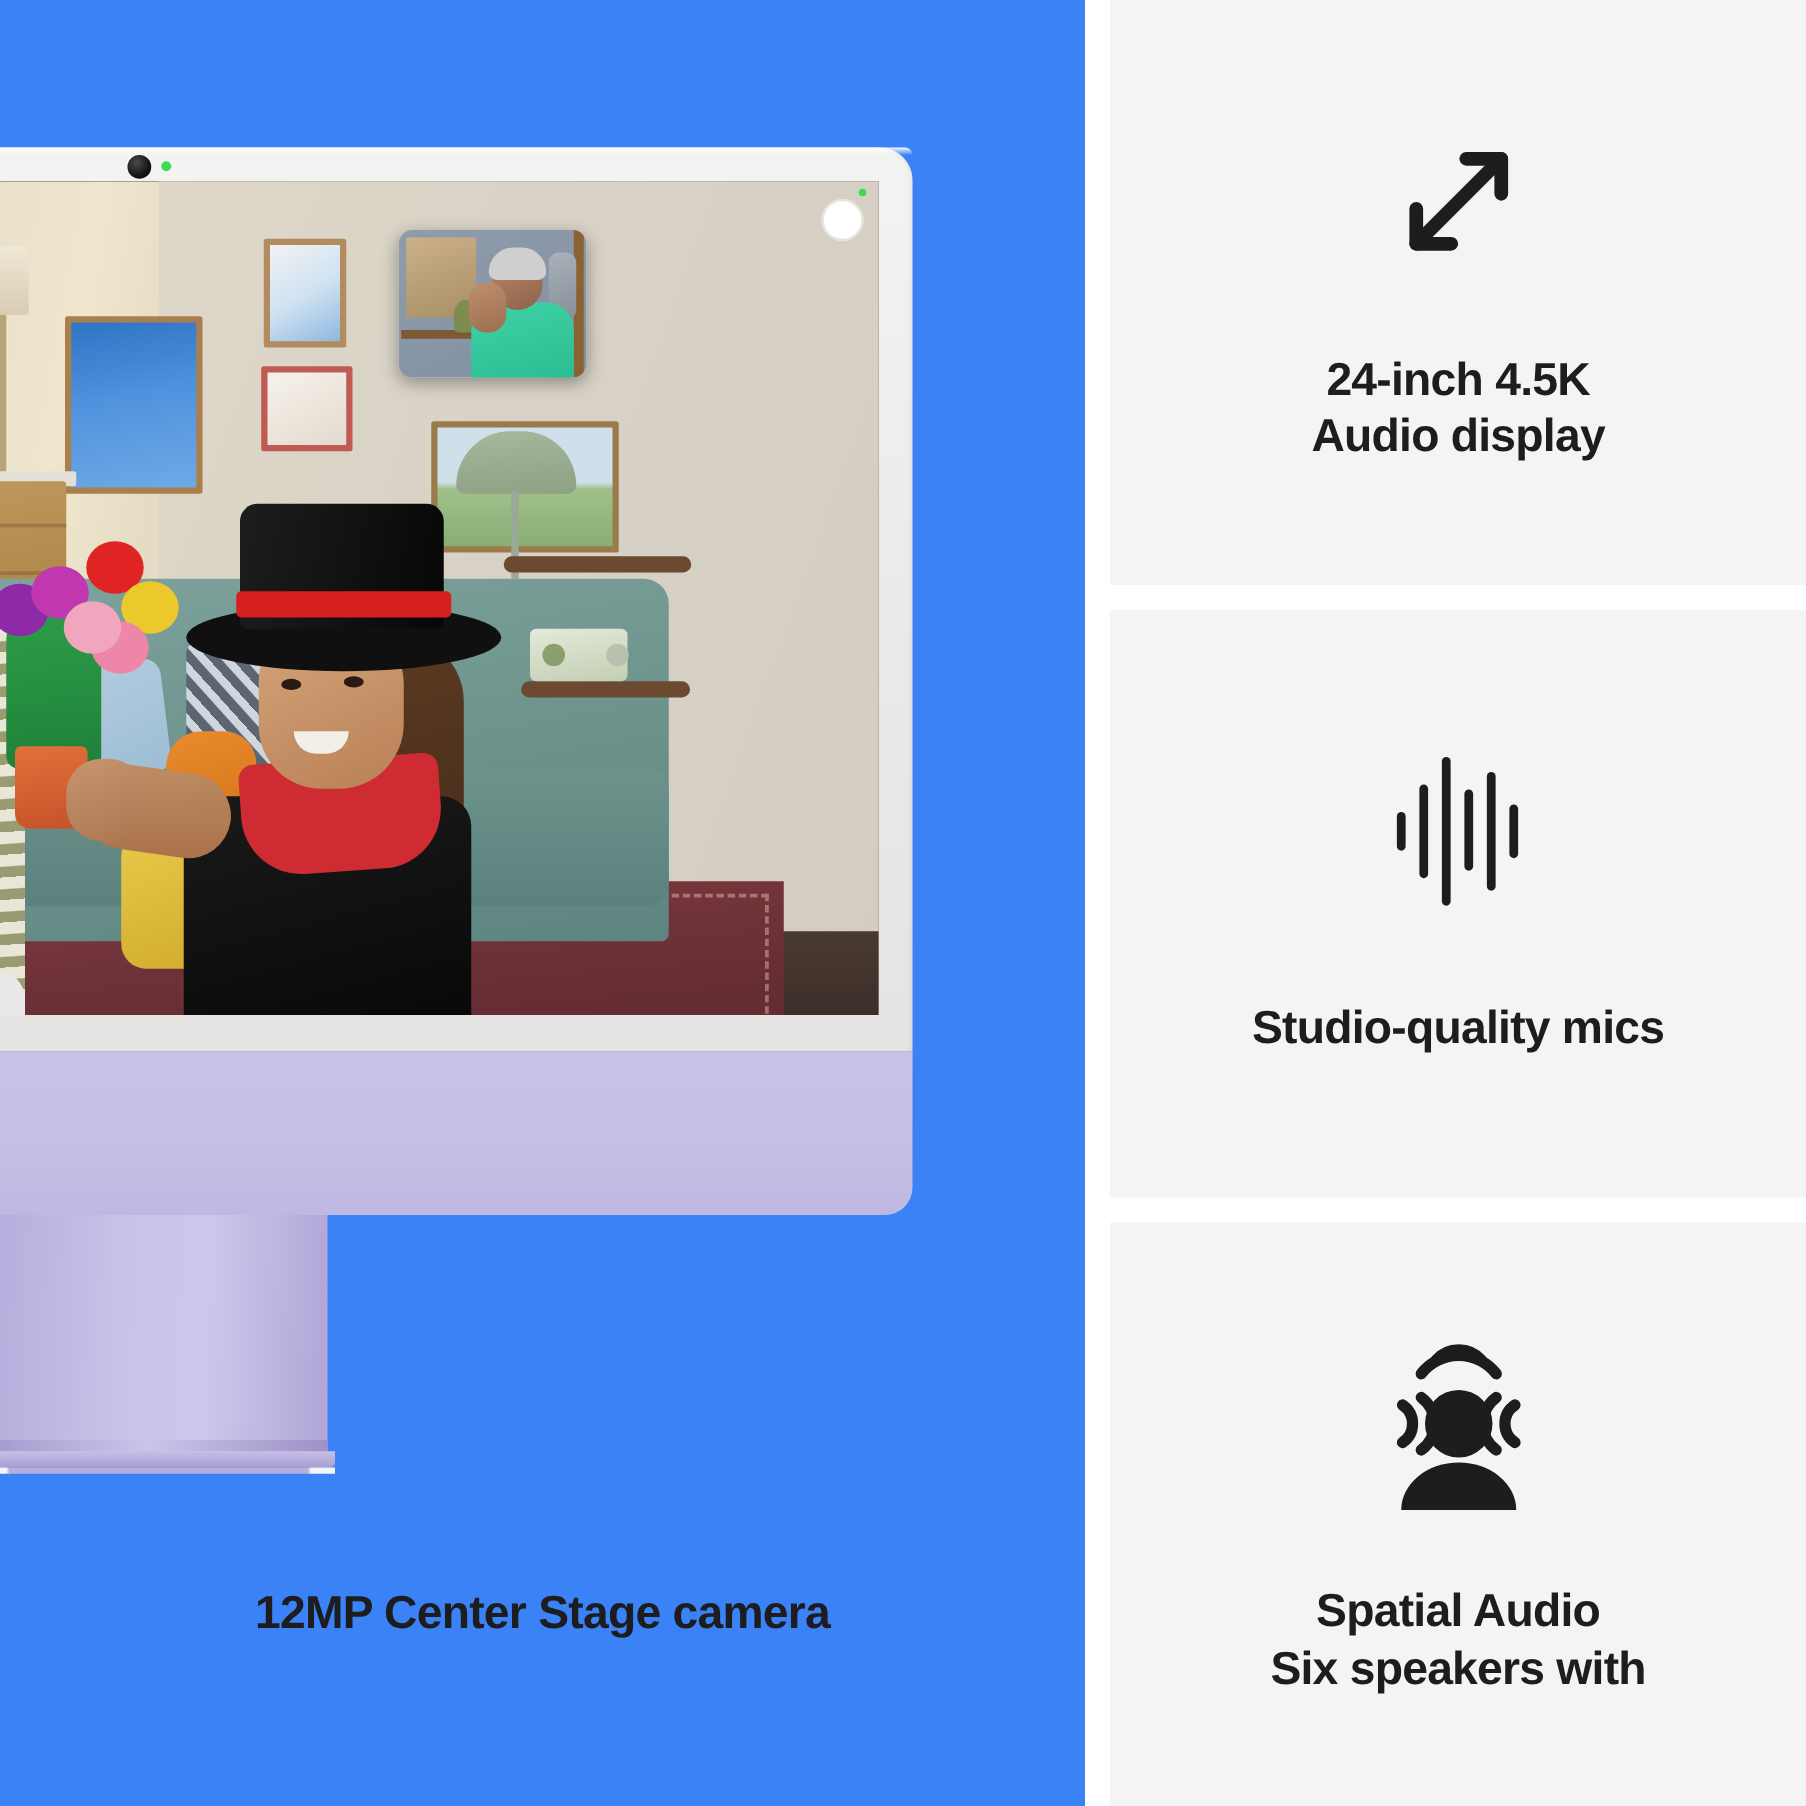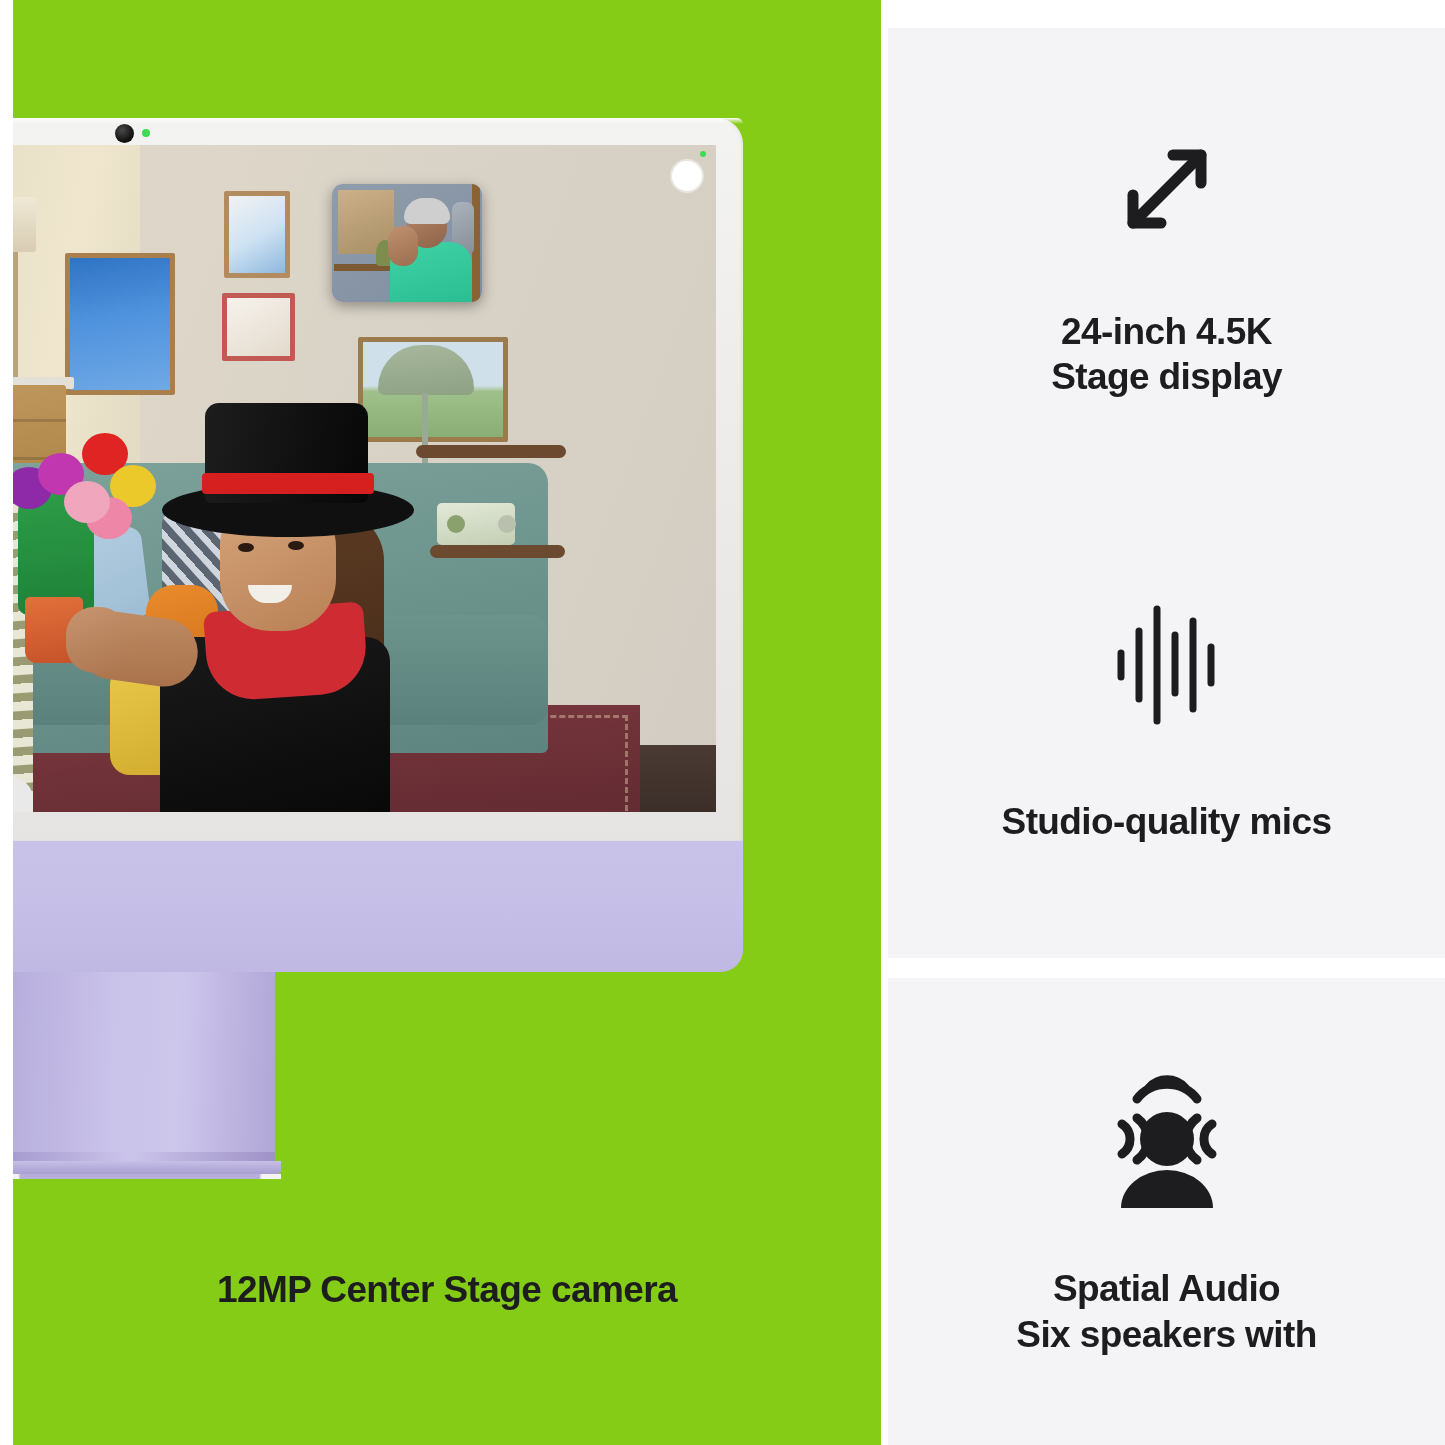--- a/index.html
+++ b/index.html
@@ -6,23 +6,23 @@
   html, body {
     width: 1445px; height: 1445px;
     background: #ffffff;
     font-family: "Liberation Sans", sans-serif;
     overflow: hidden;
   }
   .stage { position: relative; width: 1445px; height: 1445px; background:#ffffff; }
 
   
   .panel-left {
-    position: absolute; left: 13px; top: 0;
+    position: absolute; left: 0; top: 0;
     width: 868px; height: 1445px;
-    background: #84cc16;
+    background: #3b82f6;
     overflow: hidden;
   }
 
   
   .imac { position:absolute; left:-220px; top:118px; width:950px; height:1050px; }
 
   .imac-bezel {
     position: absolute; left:0; top:0; width:950px; height:723px;
     background: linear-gradient(180deg,#f3f3f2 0%, #eceae8 55%, #e6e4e2 100%);
     border-radius: 26px 26px 0 0;
@@ -331,21 +331,21 @@
     color:#1d1d1f; line-height:1.18;
   }
 
   
   .panel-right{
     position:absolute; left:888px; width:557px;
     background:#f4f4f6;
     display:flex; flex-direction:column;
     align-items:center; justify-content:center;
   }
-  .p-r1{ top:0;    height:468px;margin-top:28px; }
+  .p-r1{ top:0;    height:468px; }
   .p-r2{ top:488px; height:470px; }
   .p-r3{ top:978px; height:467px; }
 
   .ico{ display:flex; align-items:center; justify-content:center; }
   .r-caption{
     margin-top:56px;
     text-align:center;
     font-size:37px; font-weight:700; letter-spacing:-0.6px;
     color:#1d1d1f; line-height:1.22;
     max-width:480px;
@@ -469,21 +469,21 @@
   <div class="panel-right p-r1">
     <div class="ico">
       <svg width="128" height="128" viewBox="0 0 128 128" fill="none" stroke="#1d1d1f" stroke-width="11" stroke-linecap="round" stroke-linejoin="round">
         <path d="M30 98 L98 30"></path>
         <polyline points="70,30 98,30 98,58"></polyline>
         <polyline points="58,98 30,98 30,70"></polyline>
       </svg>
     </div>
     <div class="r-caption">
       <div>24-inch 4.5K</div>
-      <div>Stage display</div>
+      <div>Audio display</div>
     </div>
   </div>
 
   <div class="panel-right p-r2">
     <div class="ico">
       <svg width="112" height="128" viewBox="0 0 112 128" fill="none" stroke="#1d1d1f" stroke-width="7" stroke-linecap="round">
         <line x1="10" y1="52" x2="10" y2="76"></line>
         <line x1="28" y1="30" x2="28" y2="98"></line>
         <line x1="46" y1="8" x2="46" y2="120"></line>
         <line x1="64" y1="34" x2="64" y2="92"></line>

